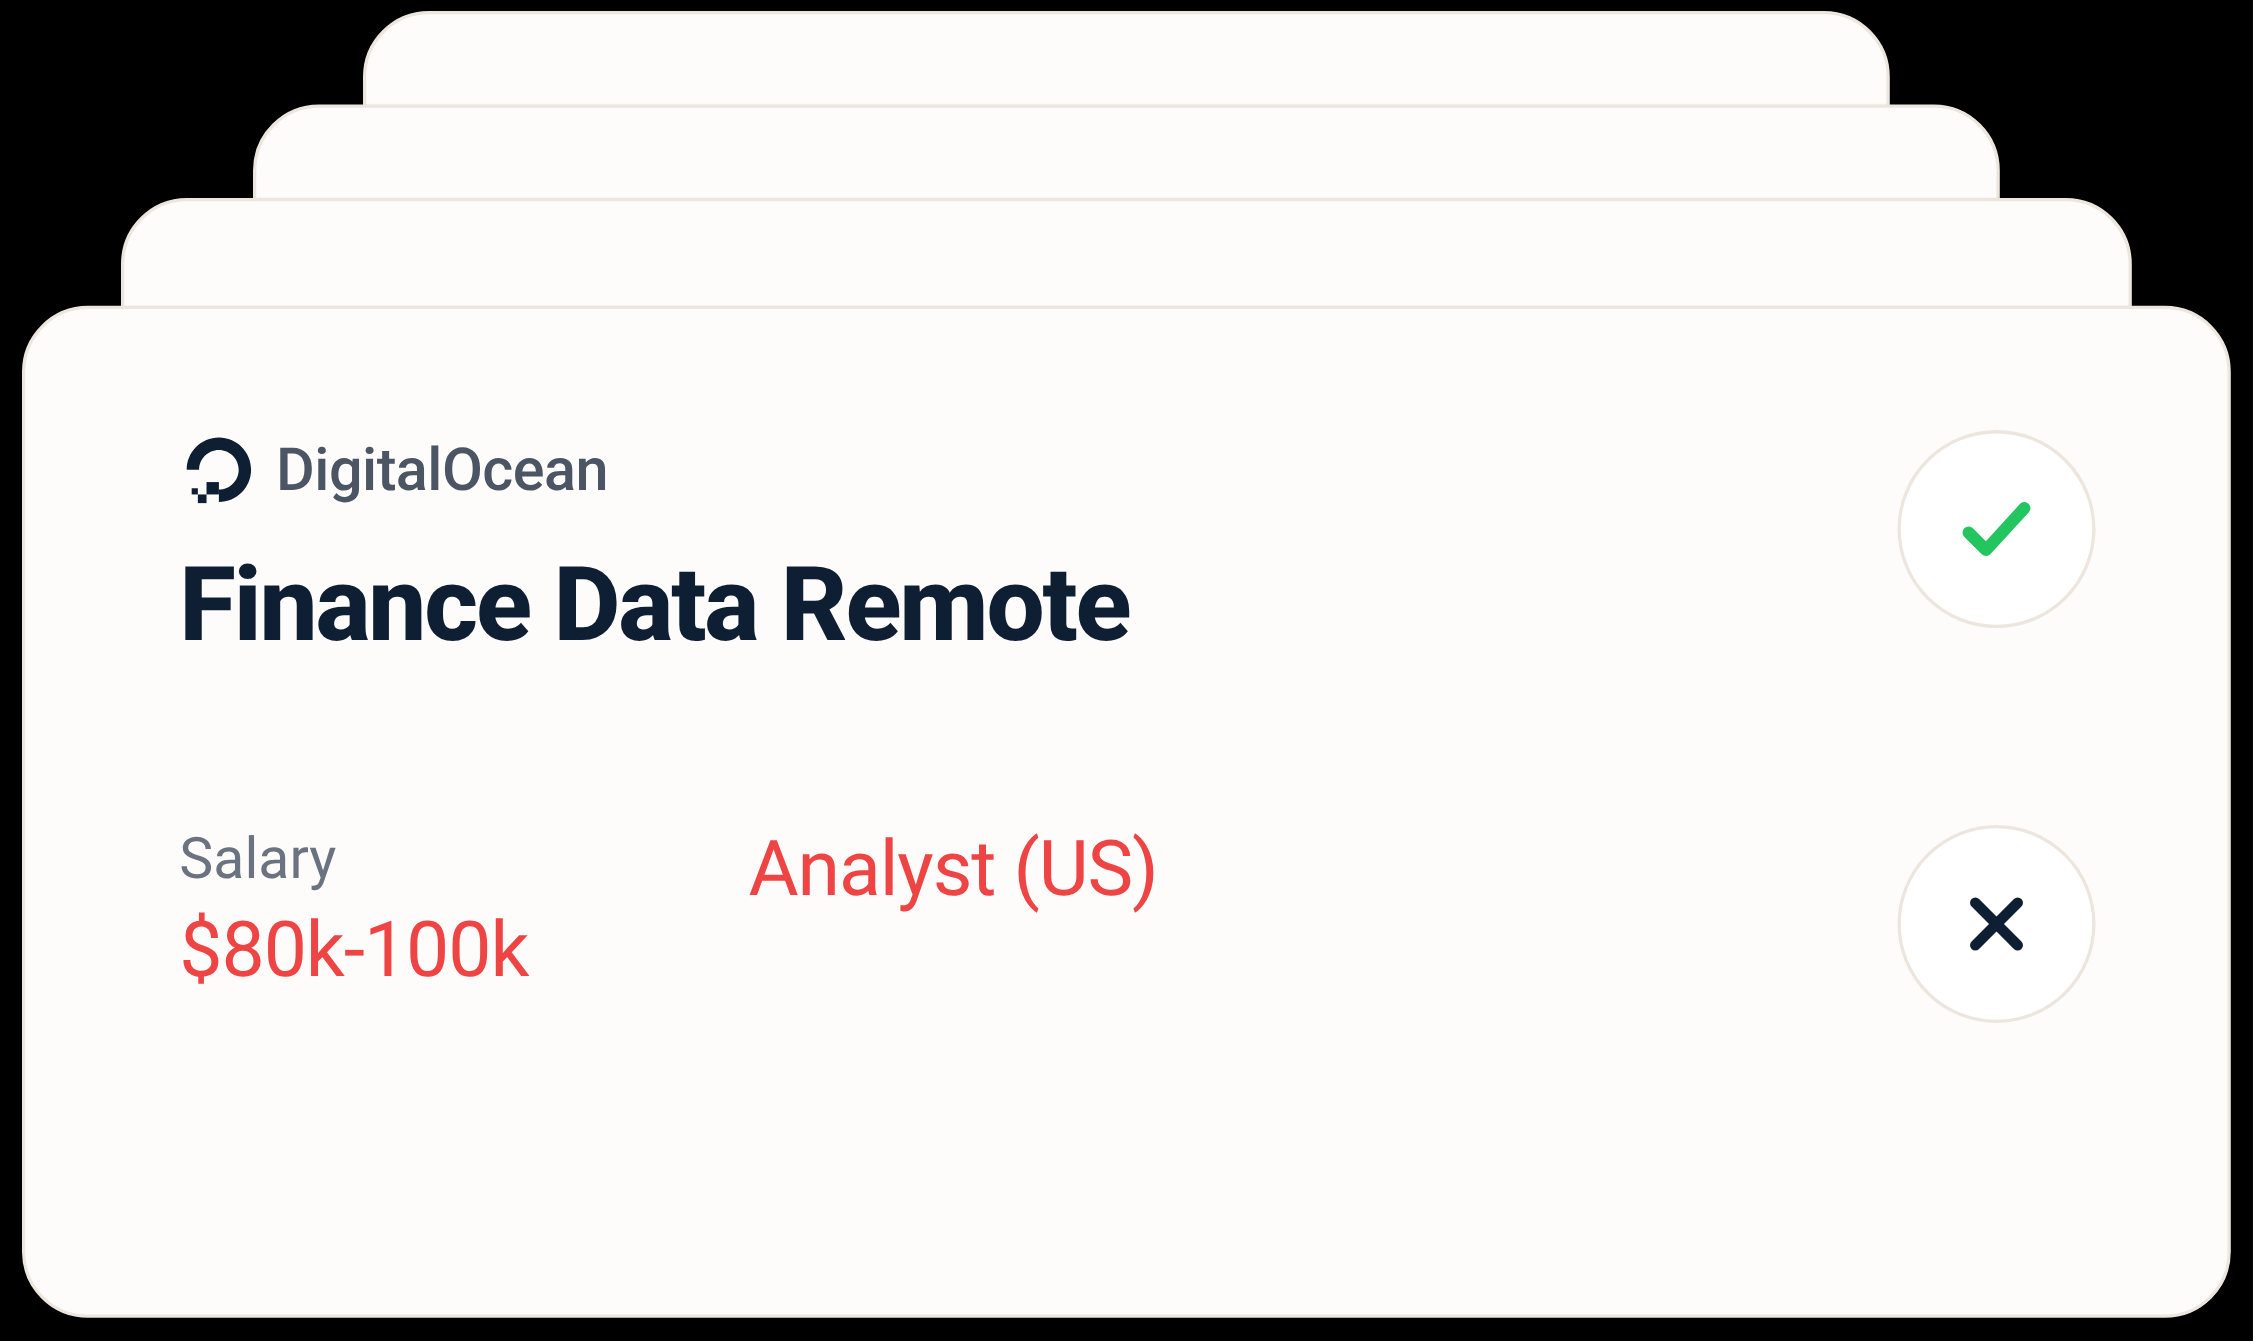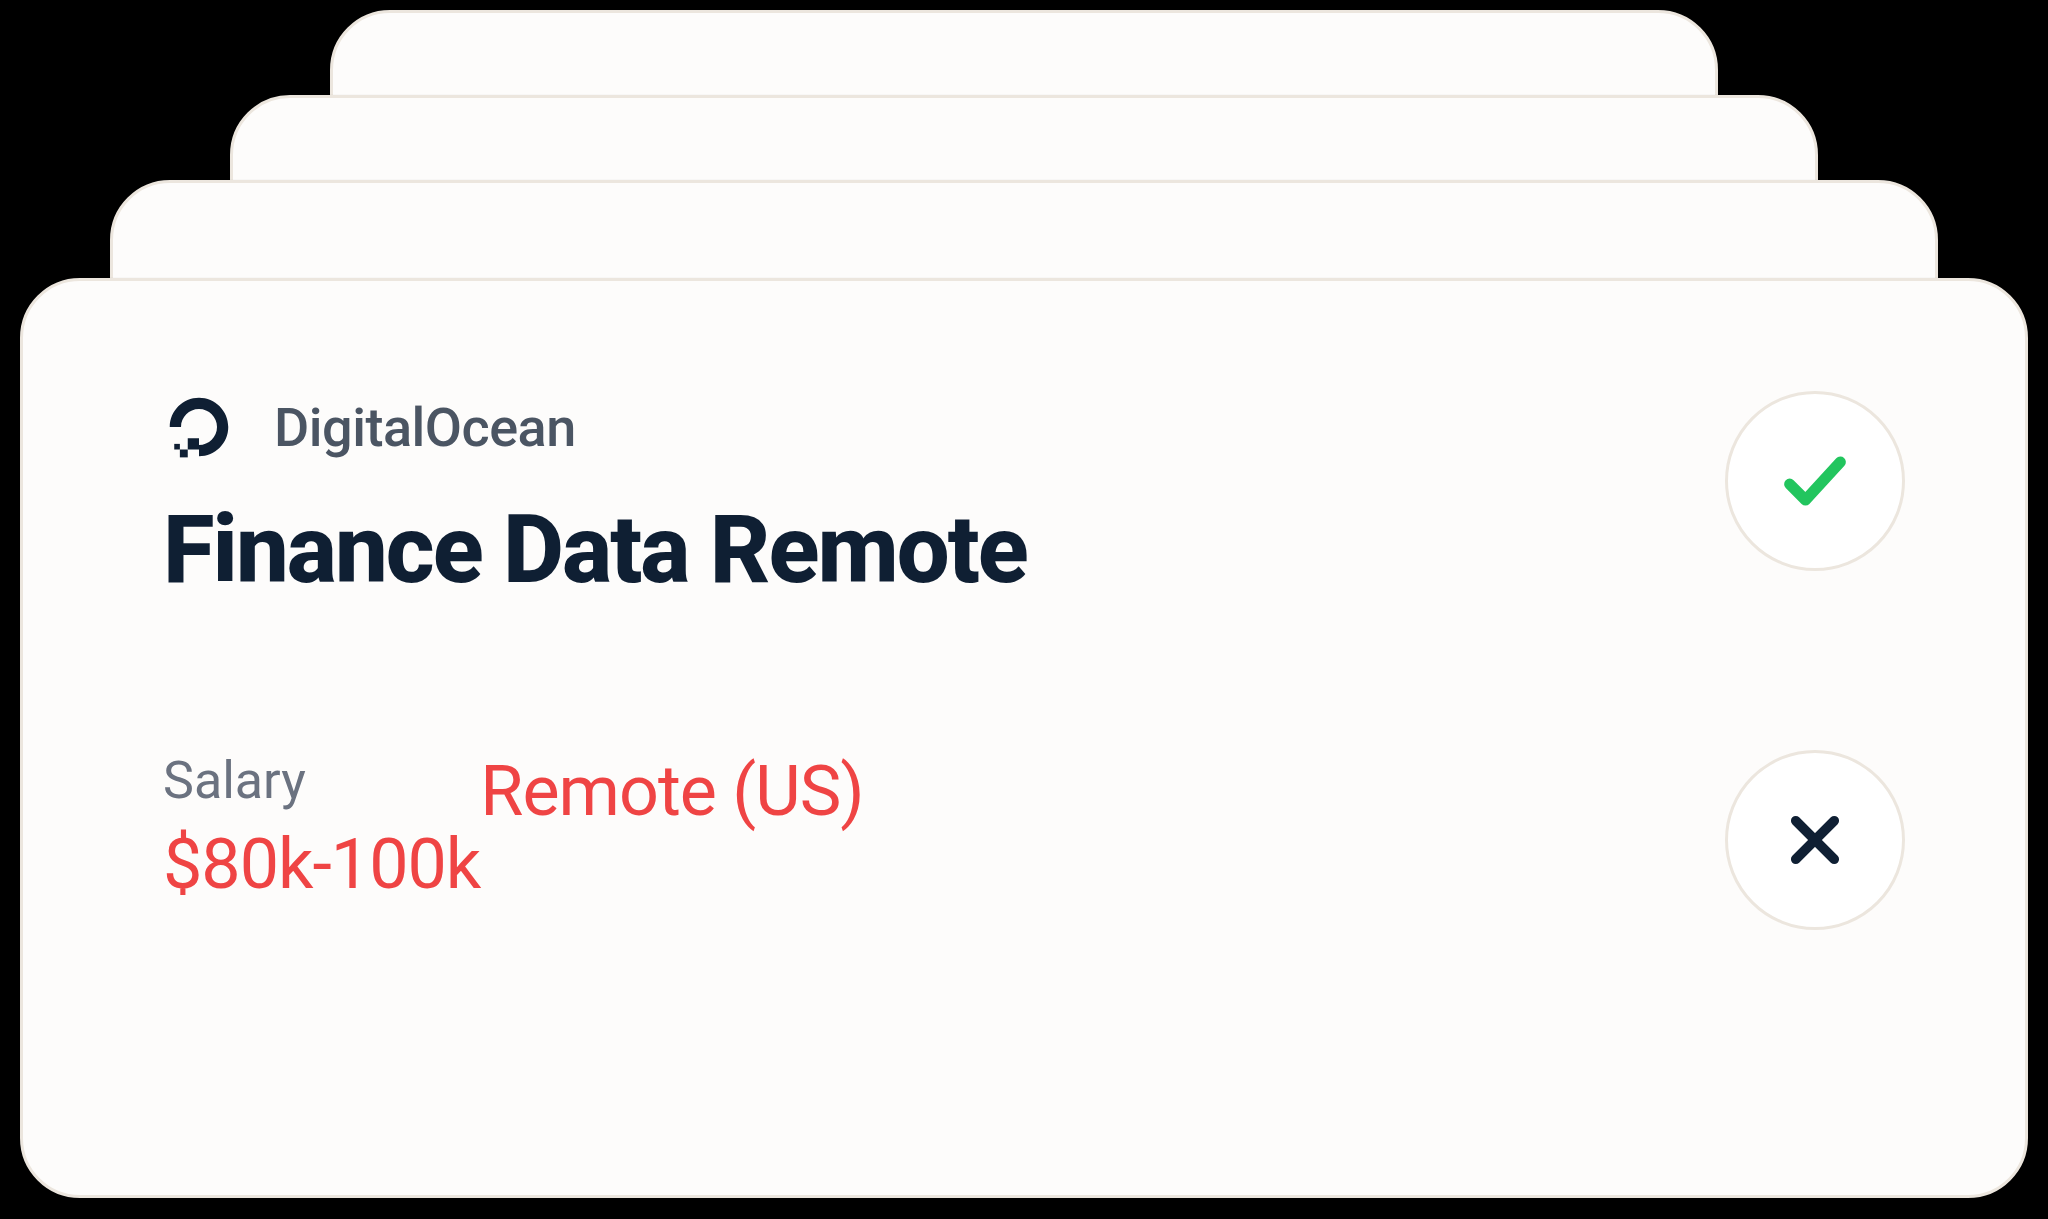--- a/index.html
+++ b/index.html
@@ -53,21 +53,21 @@
     align-items: flex-start;
     justify-content: space-between;
     margin-bottom: 150px;
   }
   .company-block {
     flex: 1;
   }
   .company-row {
     display: flex;
     align-items: center;
-    gap: 39px;
+    gap: 16px;
     margin-bottom: 38px;
   }
   .company-logo {
     width: 72px;
     height: 72px;
     flex-shrink: 0;
   }
   .company-name {
     font-size: 54px;
     font-weight: 500;
@@ -81,20 +81,21 @@
     letter-spacing: -2px;
     line-height: 1.05;
   }
   .bottom-row {
     display: flex;
     align-items: flex-start;
     justify-content: space-between;
   }
   .meta-group {
     display: flex;
+    gap: 200px;
   }
   .meta-item {}
   .meta-label {
     font-size: 52px;
     font-weight: 400;
     color: #6b7280;
     margin-bottom: 12px;
   }
   .meta-value {
     font-size: 70px;
@@ -159,21 +160,21 @@
       </div>
     </div>
 
     <div class="bottom-row">
       <div class="meta-group">
         <div class="meta-item">
           <div class="meta-label">Salary</div>
           <div class="meta-value">$80k-100k</div>
         </div>
         <div class="meta-item">
-          <div class="meta-value">Remote (US)</div>
+          <div class="meta-value">Analyst (US)</div>
         </div>
       </div>
 
       <div class="action-col">
         <div class="circle-btn">
           <span>
             <svg width="66" height="66" viewBox="0 0 24 24" fill="none" stroke="#0f1f33" stroke-width="3.5" stroke-linecap="round" stroke-linejoin="round">
               <line x1="5" y1="5" x2="19" y2="19"></line>
               <line x1="19" y1="5" x2="5" y2="19"></line>
             </svg>

